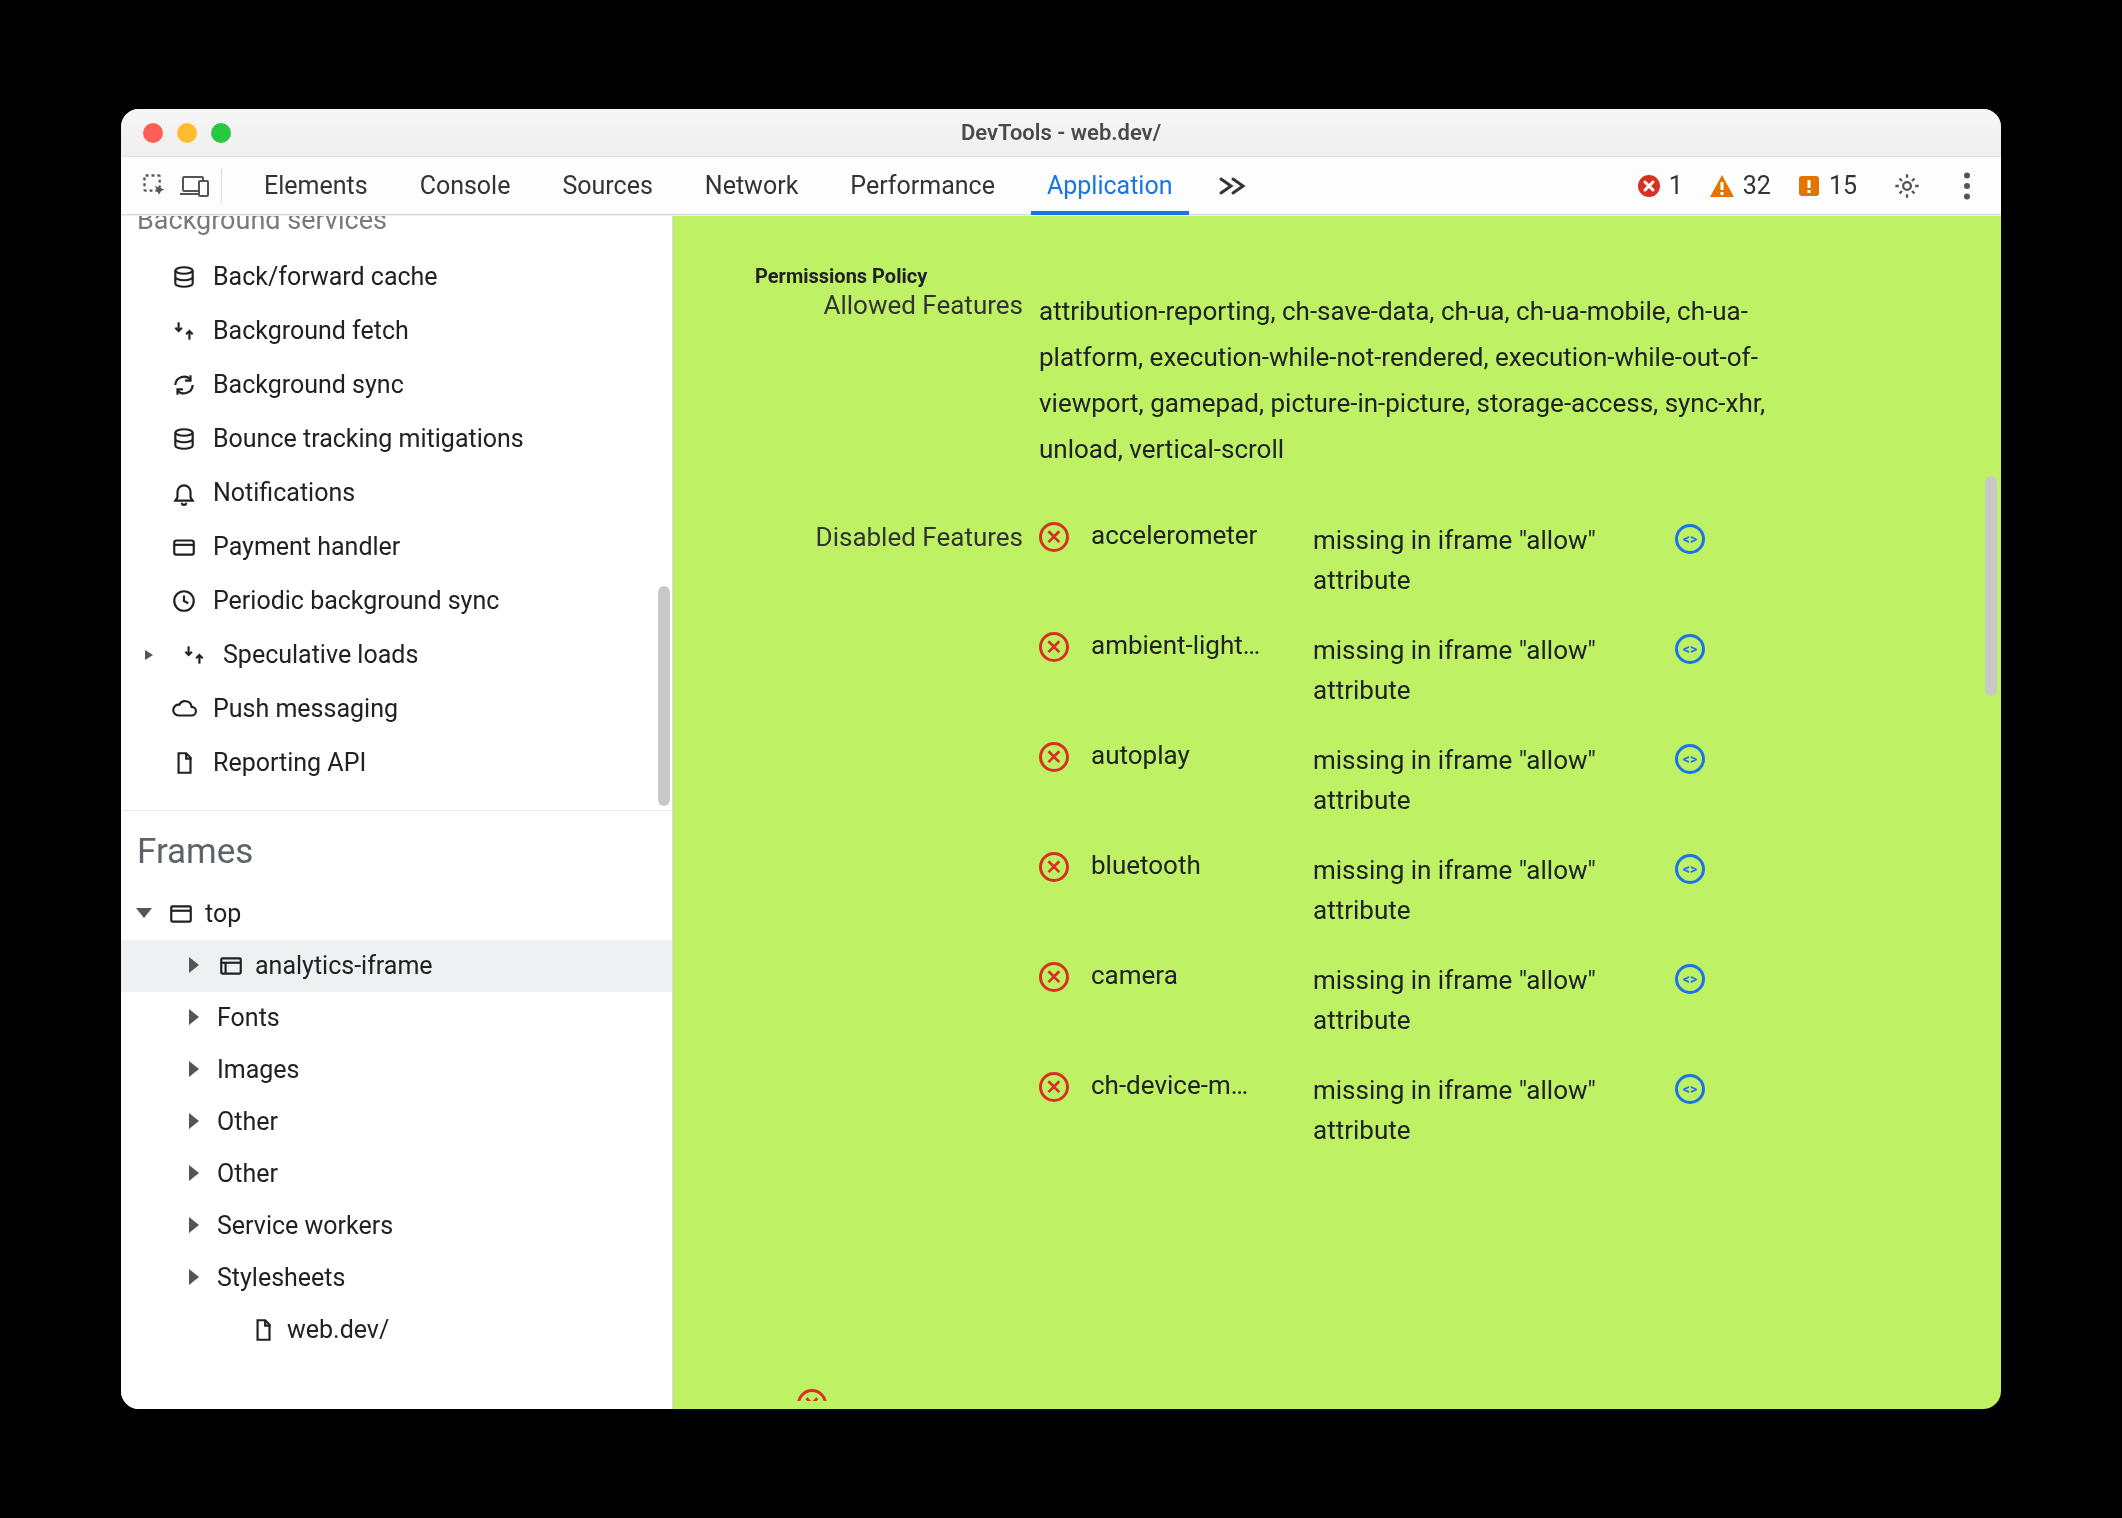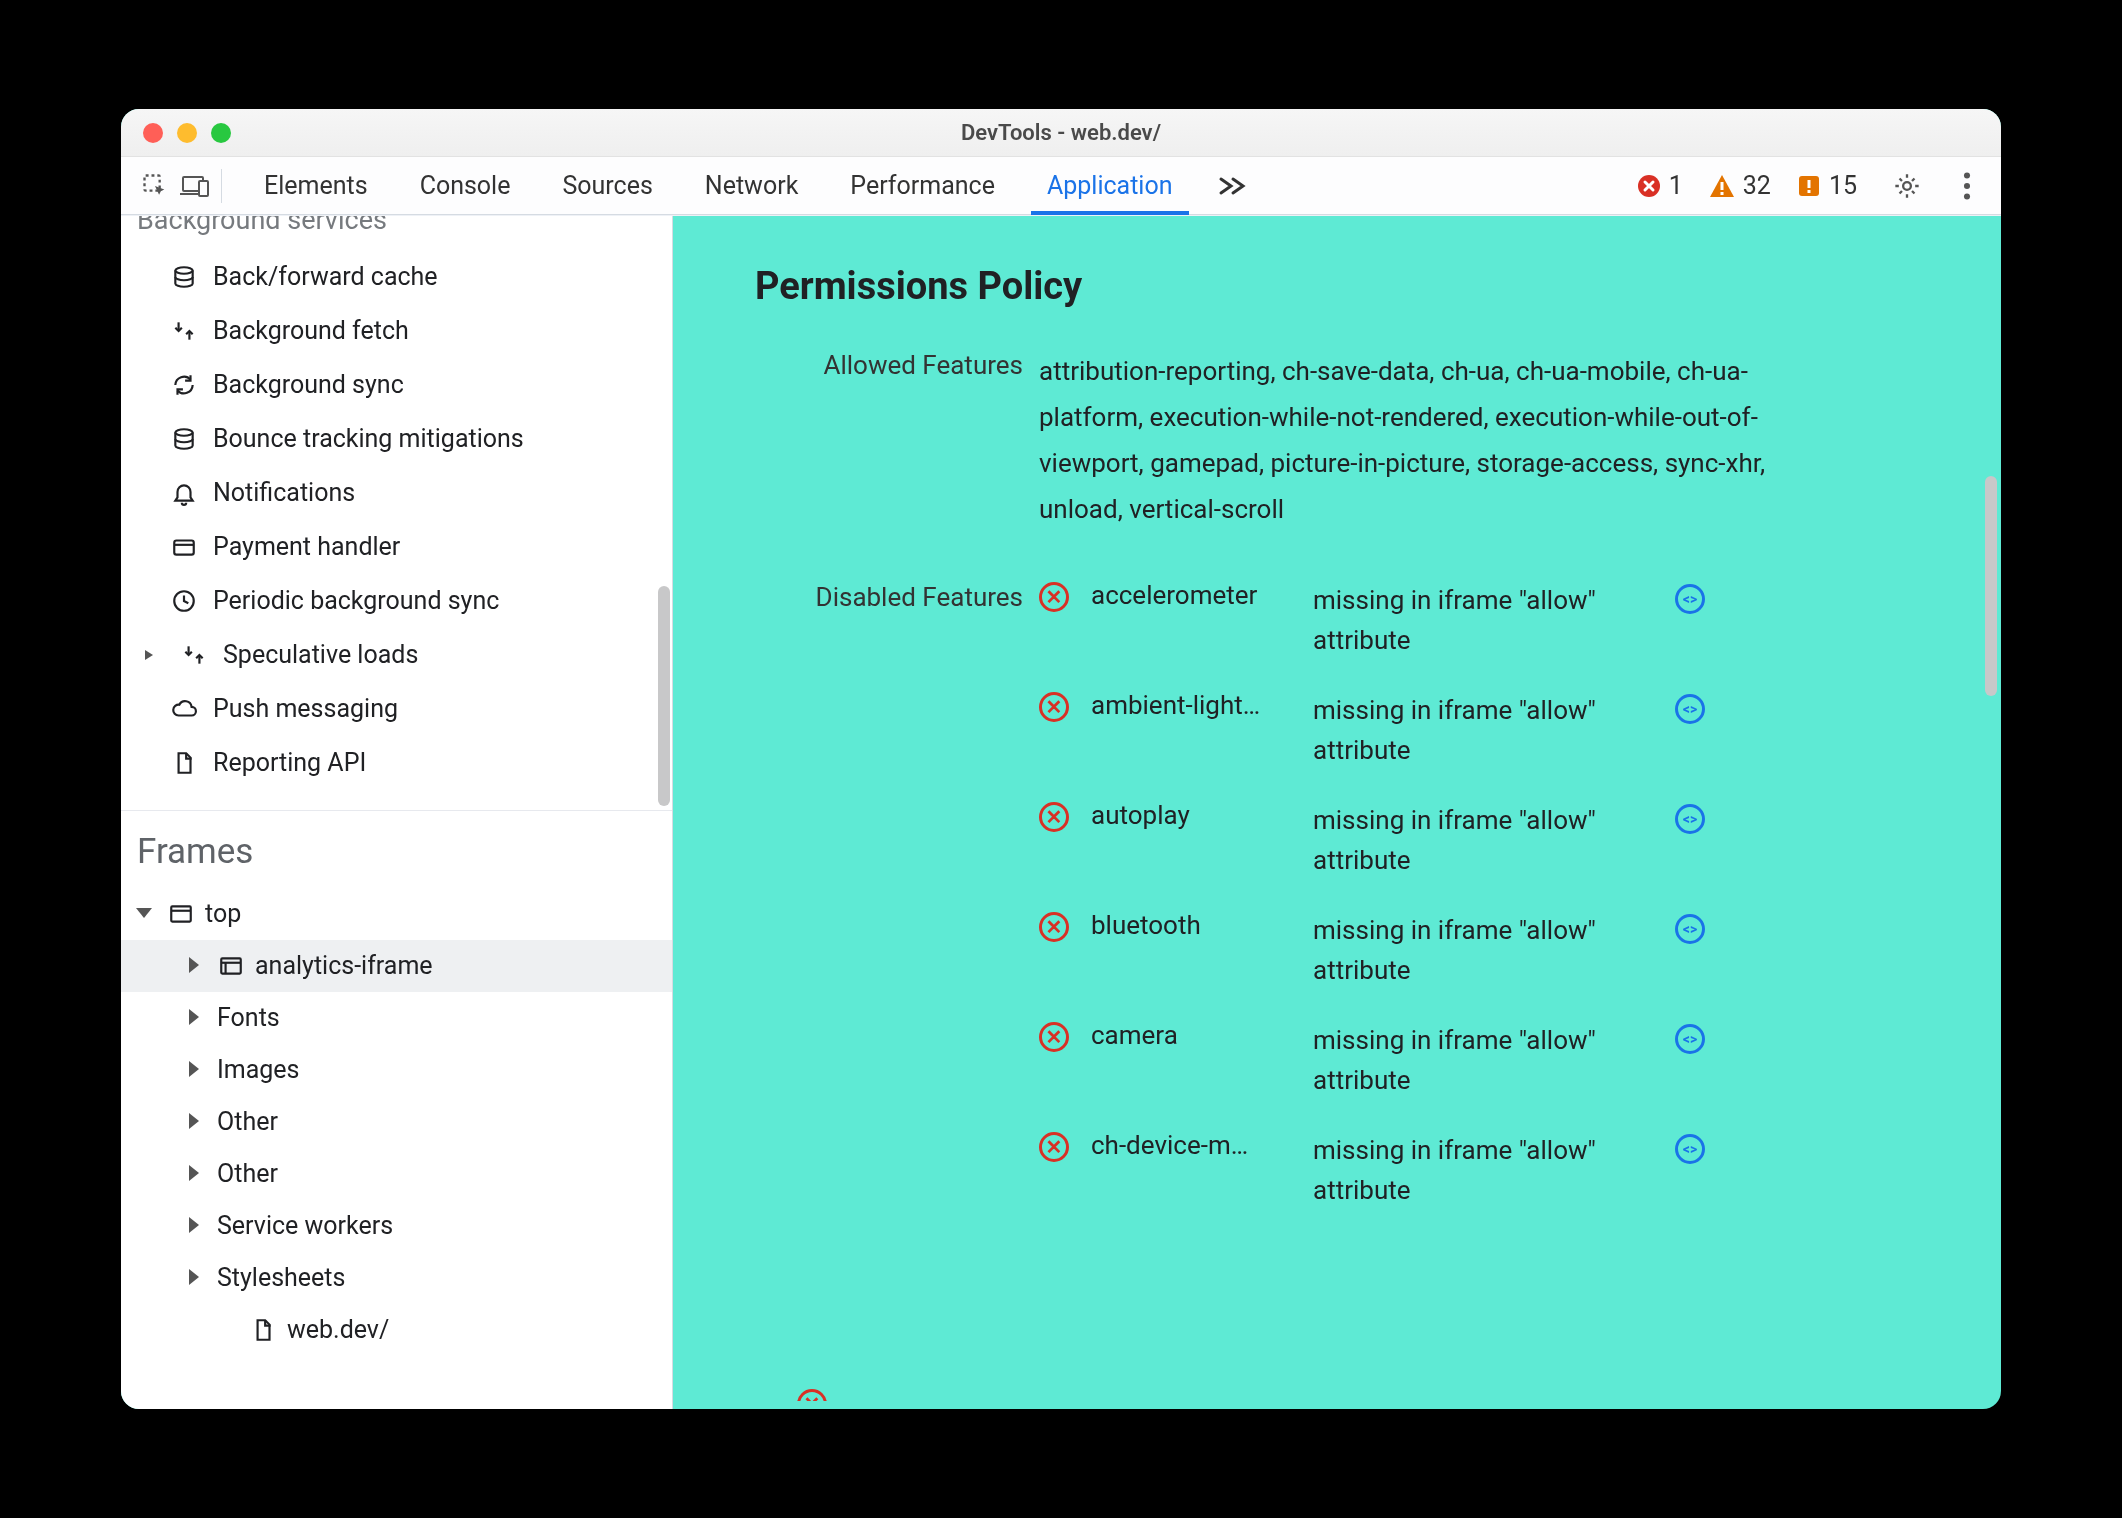--- a/index.html
+++ b/index.html
@@ -4,21 +4,21 @@
 <style>
   * { box-sizing: border-box; margin: 0; padding: 0; }
   html, body { width: 100%; height: 100%; background: #000; }
   body {
     font-family: -apple-system, BlinkMacSystemFont, "Segoe UI", Roboto, Helvetica, Arial, sans-serif;
     display: flex; align-items: center; justify-content: center;
     width: 2122px; height: 1518px;
   }
   .window {
     width: 1880px; height: 1300px;
-    background: #5eead4;
+    background: #bef264;
     border-radius: 18px;
     overflow: hidden;
     box-shadow: 0 30px 80px rgba(0,0,0,.6);
     display: flex; flex-direction: column;
     position: relative;
   }
   
   .titlebar {
     height: 48px;
     background: linear-gradient(#f6f6f6,#efefef);
@@ -104,21 +104,21 @@
   .tree-row .arrow.none::before { border:none; }
   .tree-row .ic { width:28px; height:28px; display:flex; align-items:center; justify-content:center; color:#202124;}
   .sb-scrollbar {
     position:absolute; right:2px; top:370px; width:12px; height:220px;
     background:#c8c8c9; border-radius:6px;
   }
 
   
   .main { flex:1; overflow:hidden; position:relative; font-size:26px; color:#202124;}
   .main-inner { padding: 48px 40px 40px 82px; }
-  .pp-title { font-size:38px; font-weight:700; margin-bottom:40px; }
+  .pp-title { font-size:20px; font-weight:700; }
   .pp-row { display:flex; align-items:flex-start; gap:16px; }
   .pp-label { width:268px; text-align:right; color:#333; padding-top:2px; }
   .pp-value { flex:1; line-height:46px; max-width:760px; }
   .disabled-table { display:flex; flex-direction:column; gap:30px; }
   .df-row { display:flex; align-items:flex-start; gap:22px; }
   .df-row .xic { flex:none; }
   .df-feature {
     width:200px; white-space:nowrap; overflow:hidden; text-overflow:ellipsis;
   }
   .df-reason { width:340px; line-height:40px; }

